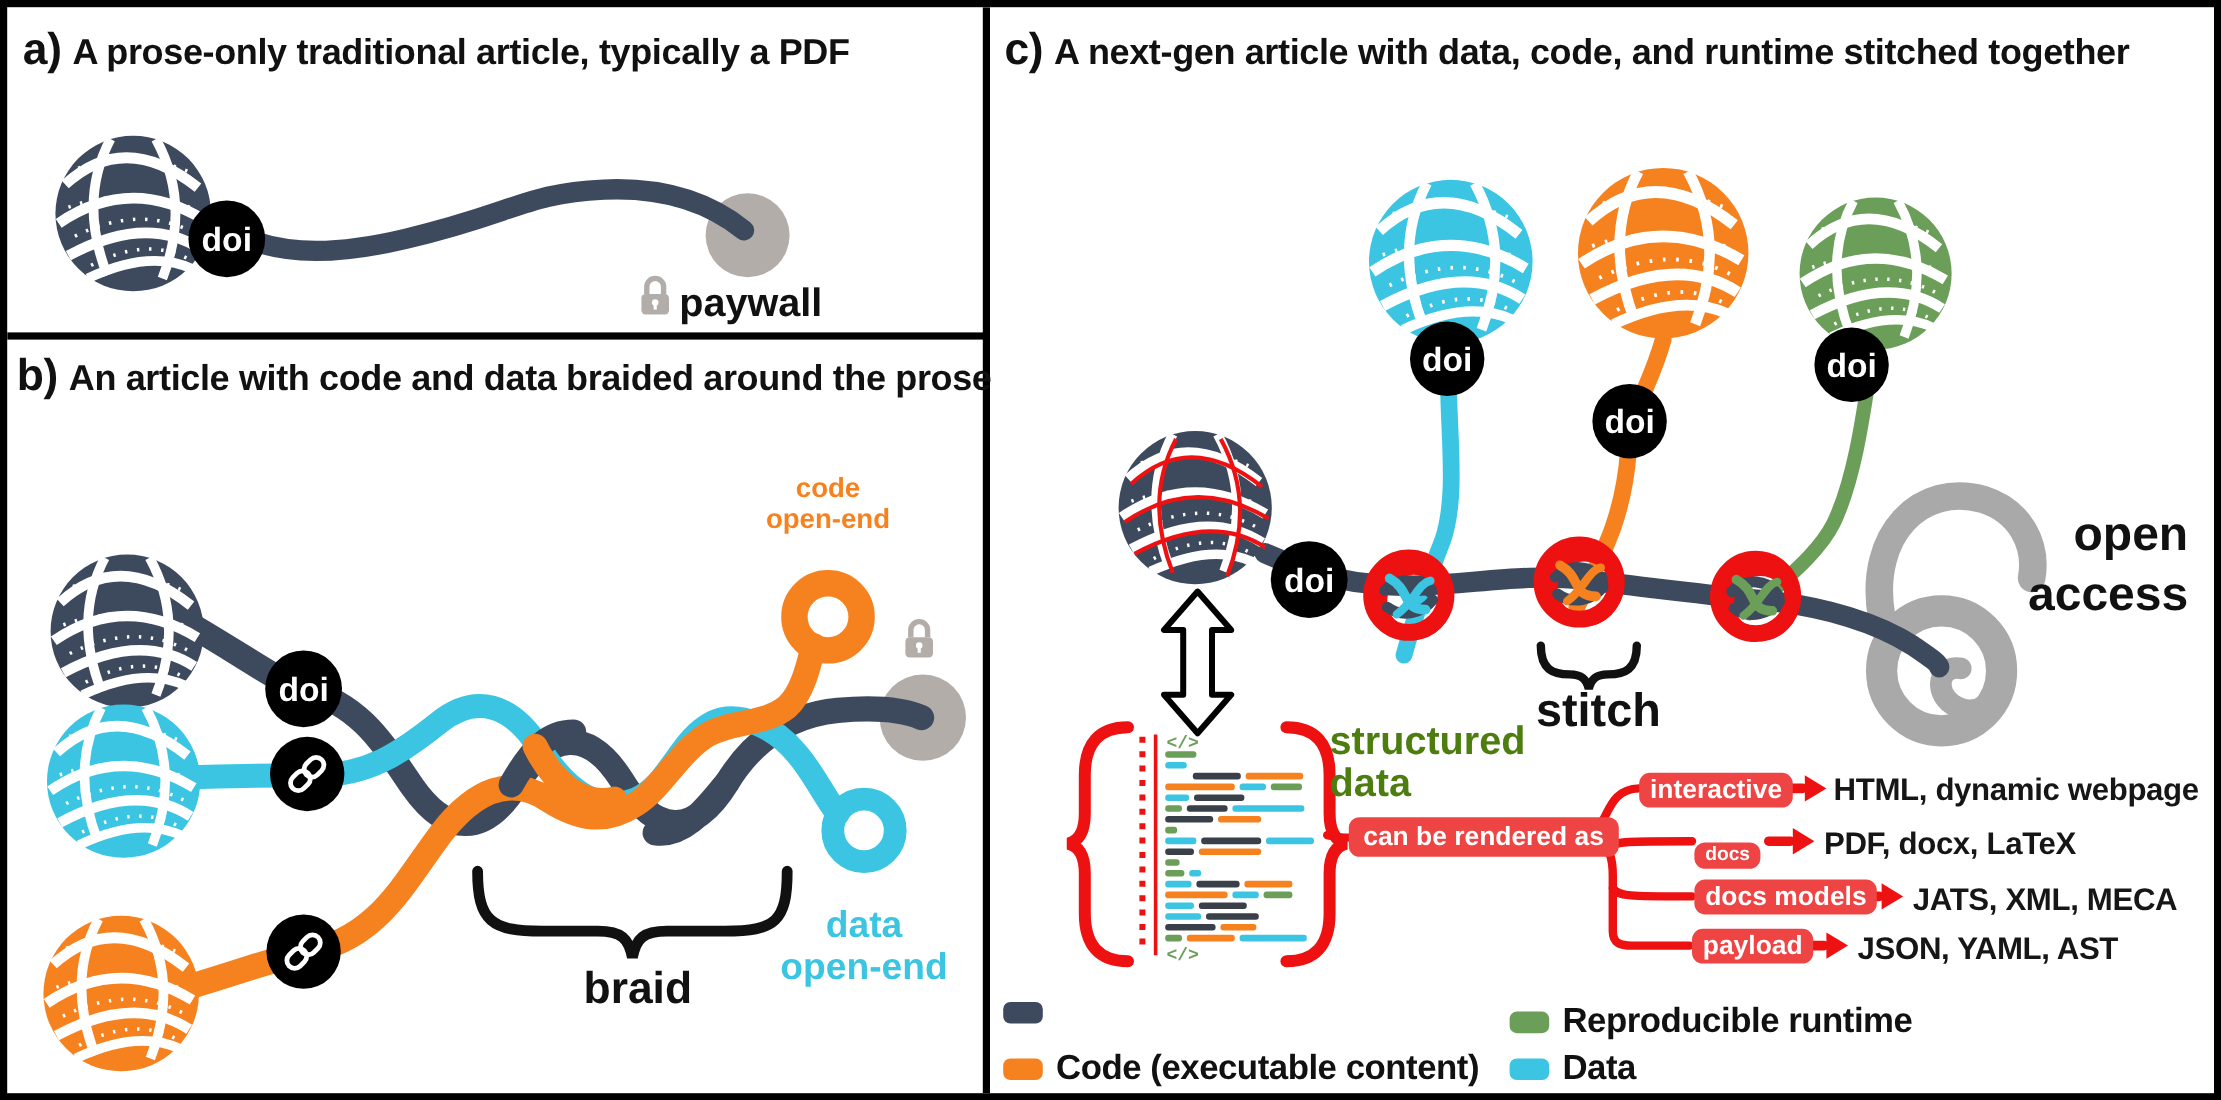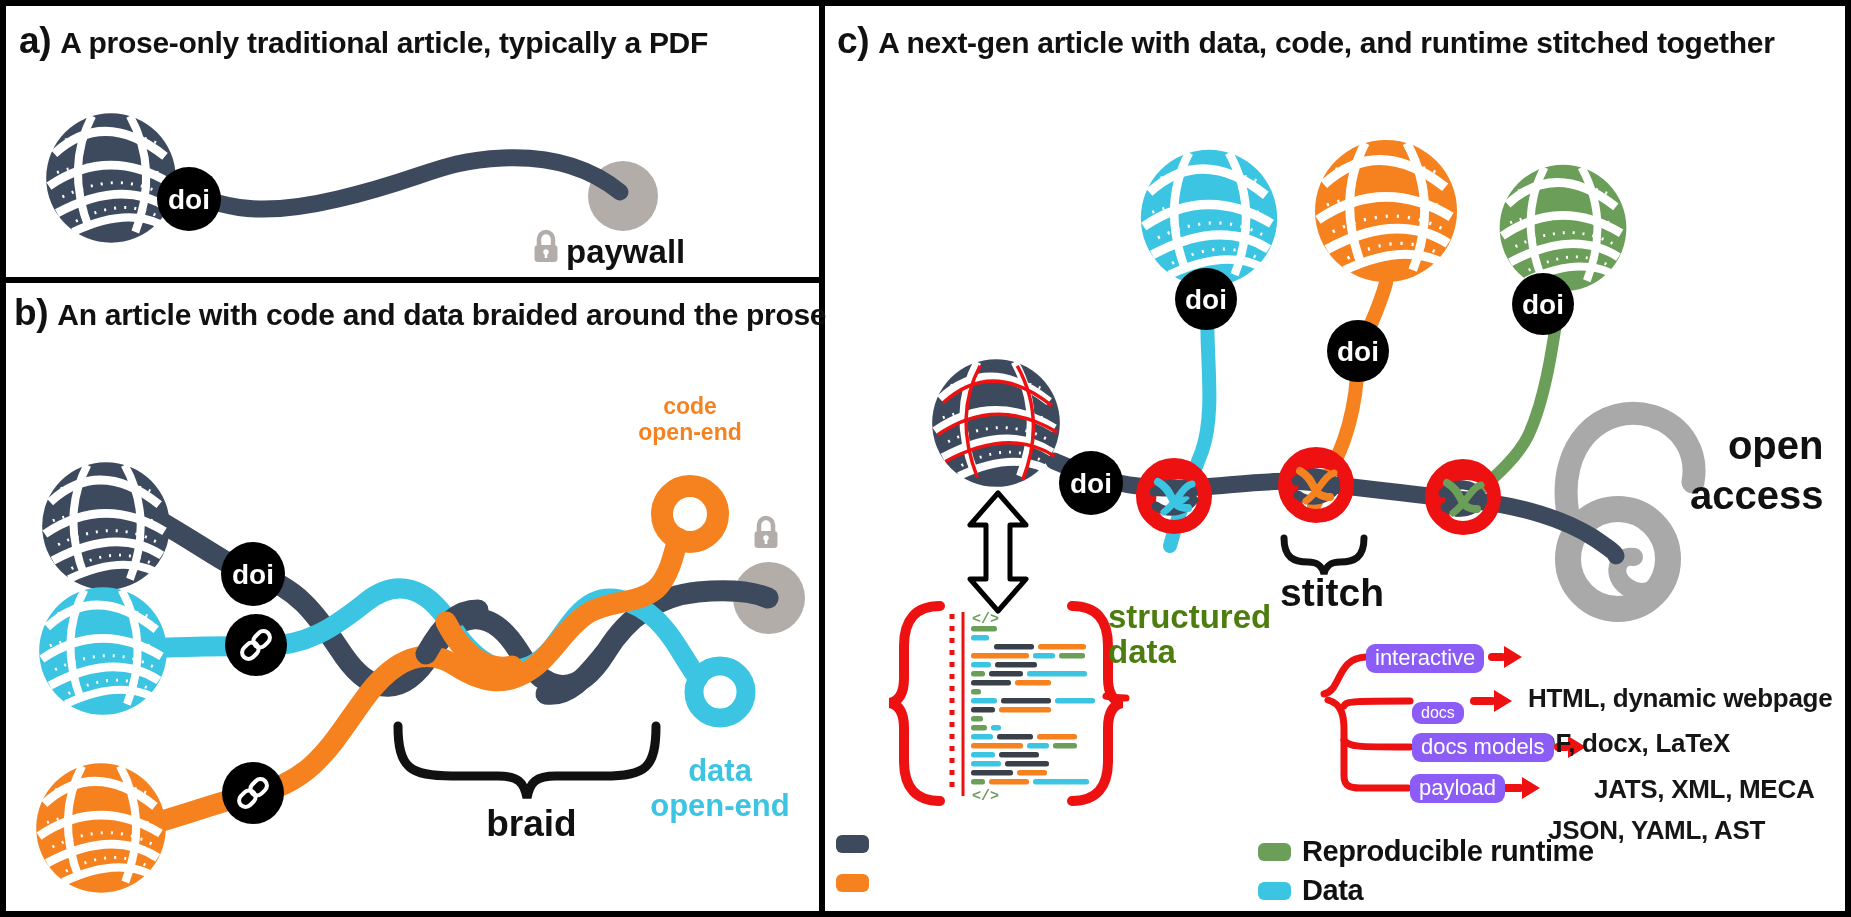--- a/index.html
+++ b/index.html
@@ -10,24 +10,24 @@
   }
   .art{position:absolute;left:0;top:0;}
   .divider-v{position:absolute;left:813px;top:0;width:6px;height:905px;background:#000;}
   .divider-h{position:absolute;left:0;top:271px;width:816px;height:6px;background:#000;}
   .ptitle{position:absolute;white-space:nowrap;letter-spacing:-0.3px;}
   .ptitle .plabel{font-size:37px;font-weight:800;margin-right:9px;}
   .ptitle .ptext{font-size:30px;font-weight:700;}
   .cap{position:absolute;font-weight:800;line-height:1.12;text-align:center;}
   .cap.black{color:#111;font-weight:700;}
   .redbox{
-    position:absolute;background:#8b5cf6;color:#fff;font-weight:400;
+    position:absolute;background:#ef4444;color:#fff;font-weight:700;
     border-radius:9px;white-space:nowrap;line-height:1.12;
   }
-  .fmt{position:absolute;color:#161616;font-weight:700;font-size:26px;white-space:nowrap;letter-spacing:-0.3px;margin-top:40px;}
+  .fmt{position:absolute;color:#161616;font-weight:700;font-size:26px;white-space:nowrap;letter-spacing:-0.3px;}
   .legend-row{position:absolute;display:flex;align-items:center;gap:11px;white-space:nowrap;}
   .legend-row .sw{width:33px;height:18px;border-radius:6px;flex:0 0 auto;}
   .legend-row .lbl{font-size:29px;font-weight:700;letter-spacing:-0.4px;color:#111;}
   .sw-prose{background:#3d4a5e;} .sw-code{background:#f6821f;}
   .sw-runtime{background:#6b9e59;} .sw-data{background:#3bc5e3;}
   .doitxt{fill:#fff;font-size:28px;font-weight:800;text-anchor:middle;font-family:"Liberation Sans",sans-serif;}
   .codeglyph{fill:#6b9e59;font-size:15px;font-weight:700;font-family:"Liberation Mono","DejaVu Sans Mono",monospace;}
 </style>
 </head>
 <body>
@@ -280,38 +280,40 @@
   </div>
   <div class="cap" style="left:1272px;top:565px;width:108px;font-size:39px;color:#111;">stitch</div>
   <div class="cap black" style="left:1684px;top:414px;font-size:40px;text-align:right;line-height:1.25;">
     <div>open</div>
     <div>access</div>
   </div>
   <div class="cap" style="left:1102px;top:594px;font-size:33px;color:#4d7c0f;text-align:left;line-height:1.05;">
     <div>structured</div>
     <div>data</div>
   </div>
+  <div class="redbox" style="left:1118px;top:675px;font-size:22px;padding:4px 12px;">can be rendered as</div>
 
   <div class="redbox" style="left:1360px;top:638px;font-size:22px;padding:2px 9px;">interactive</div>
   <div class="fmt" style="left:1522px;top:637px;">HTML, dynamic webpage</div>
 
   <div class="redbox" style="left:1406px;top:696px;font-size:16px;padding:2px 9px;">docs</div>
   <div class="fmt" style="left:1514px;top:682px;">PDF, docx, LaTeX</div>
 
   <div class="redbox" style="left:1406px;top:727px;font-size:22px;padding:2px 9px;">docs models</div>
   <div class="fmt" style="left:1588px;top:728px;">JATS, XML, MECA</div>
 
   <div class="redbox" style="left:1404px;top:768px;font-size:22px;padding:2px 9px;">payload</div>
   <div class="fmt" style="left:1542px;top:769px;">JSON, YAML, AST</div>
 
   <div class="legend-row" style="left:830px;top:829px;">
     <span class="sw sw-prose"></span>
   </div>
   <div class="legend-row" style="left:830px;top:868px;">
     <span class="sw sw-code"></span>
+    <span class="lbl">Code (executable content)</span>
   </div>
   <div class="legend-row" style="left:1252px;top:829px;">
     <span class="sw sw-runtime"></span>
     <span class="lbl">Reproducible runtime</span>
   </div>
   <div class="legend-row" style="left:1252px;top:868px;">
     <span class="sw sw-data"></span>
     <span class="lbl">Data</span>
   </div>
 

